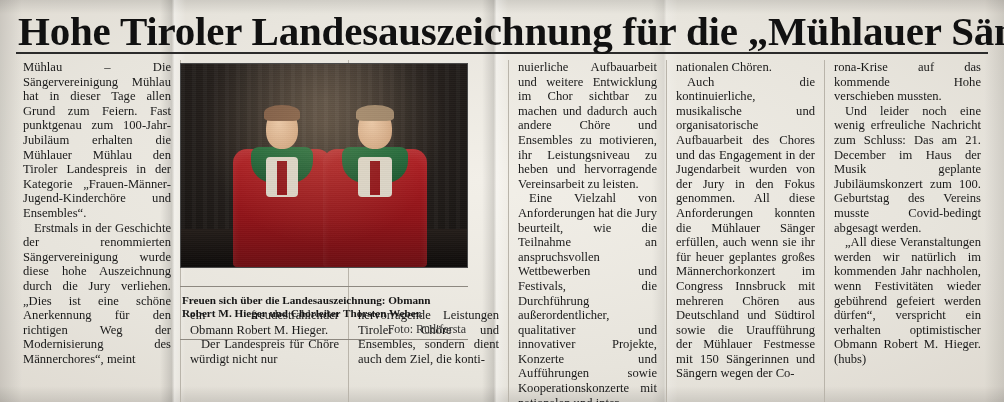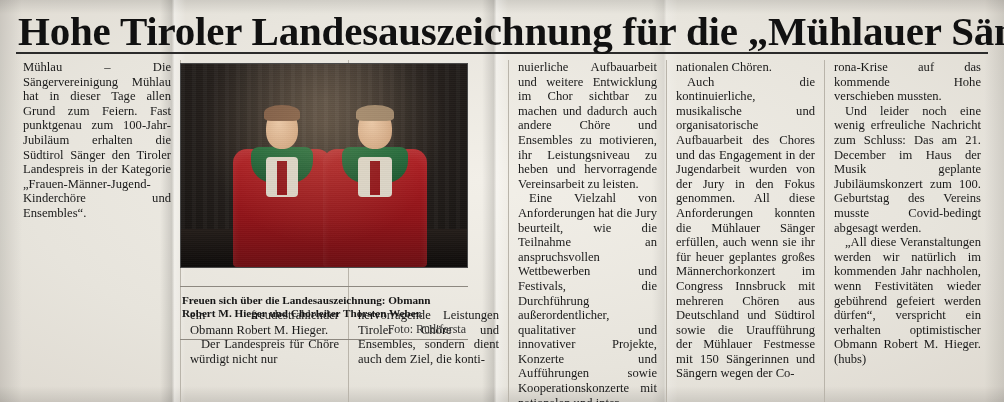--- a/index.html
+++ b/index.html
@@ -203,21 +203,22 @@
 
 <div class="sheet">
 
   <div class="headline">Hohe Tiroler Landesauszeichnung für die „Mühlauer Sänger“</div>
   <div class="rule"></div>
 
   <div class="columns">
 
     <div class="col col1">
       <div class="col-inner">
-        <p class="lead">Mühlau – Die Sängervereinigung Mühlau hat in dieser Tage allen Grund zum Feiern. Fast punktgenau zum 100-Jahr-Jubiläum erhalten die Südtirol Sänger den Tiroler Landespreis in der Kategorie „Frauen-Männer-Jugend-Kinderchöre und Ensembles“.</p>
+        <p class="lead">Mühlau – Die Sängervereinigung Mühlau hat in dieser Tage allen Grund zum Feiern. Fast punktgenau zum 100-Jahr-Jubiläum erhalten die Mühlauer Mühlau den Tiroler Landespreis in der Kategorie „Frauen-Männer-Jugend-Kinderchöre und Ensembles“.</p>
+        <p>Erstmals in der Geschichte der renommierten Sängervereinigung wurde diese hohe Auszeichnung durch die Jury verliehen. „Dies ist eine schöne Anerkennung für den richtigen Weg der Modernisierung des Männerchores“, meint</p>
       </div>
     </div>
 
     <div class="col col2">
       <div class="col-inner">
         <div class="spacer-photo"></div>
         <p class="tail">ein freudestrahlender Obmann Robert M. Hieger.</p>
         <p>Der Landespreis für Chöre würdigt nicht nur</p>
       </div>
     </div>

